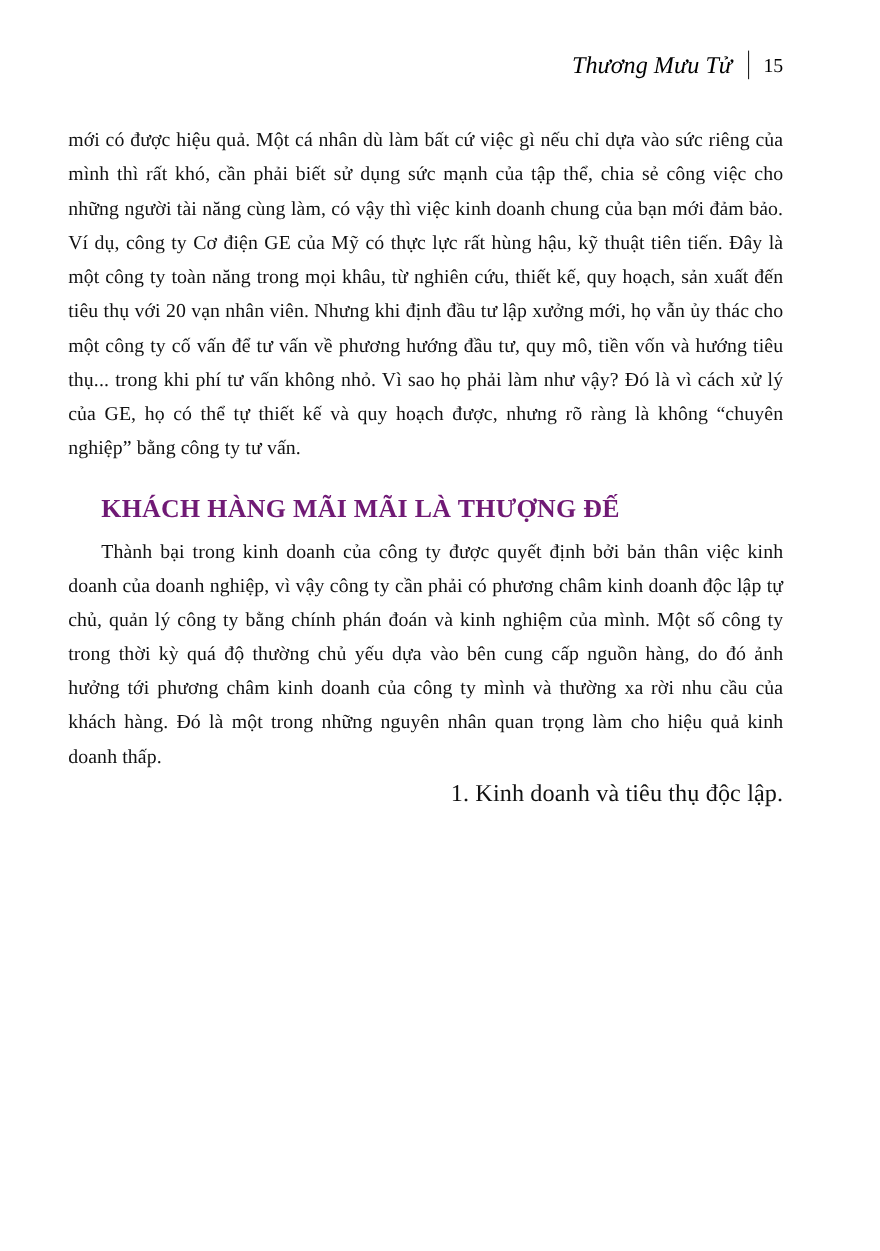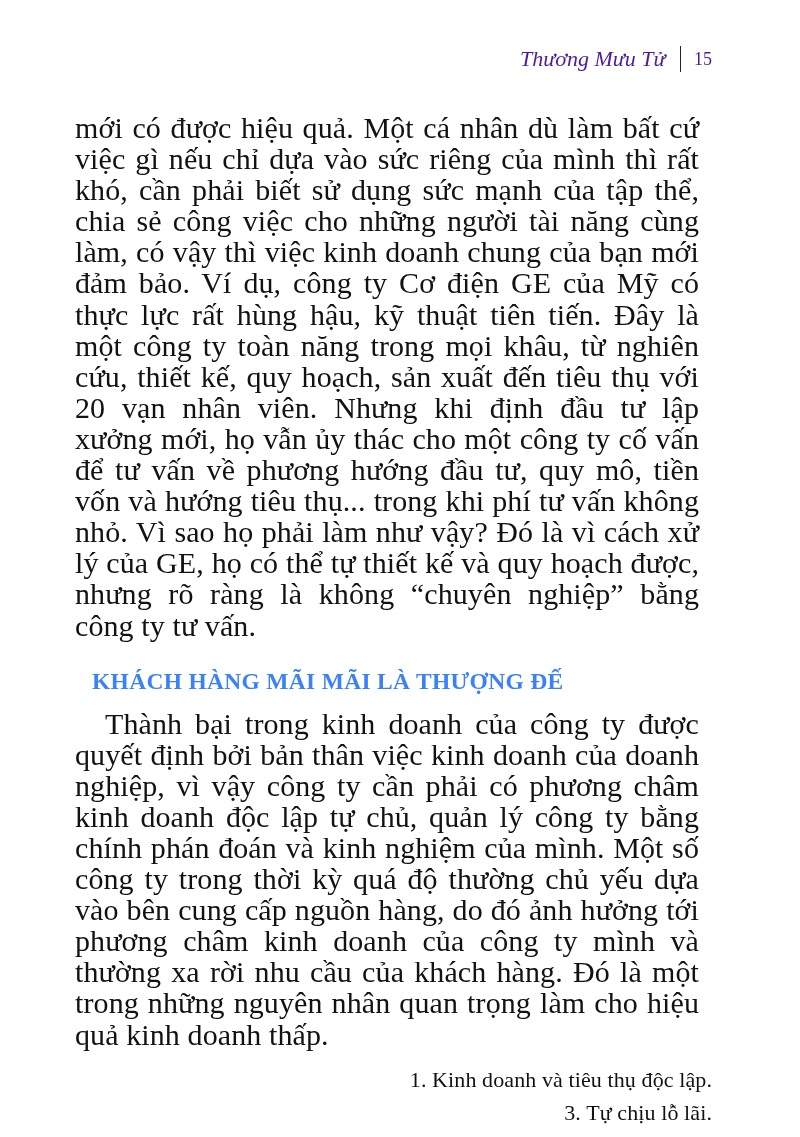--- a/index.html
+++ b/index.html
@@ -19,51 +19,51 @@
     width: 800px;
     height: 1137px;
     padding: 46px 88px 0 62px;
   }
   .page-header {
     display: flex;
     justify-content: flex-end;
     align-items: center;
     font-size: 22px;
     margin-bottom: 40px;
-    color: #4c1d95;
+    color: #000000;
   }
   .running-title {
     font-style: italic;
   }
   .header-divider {
     display: inline-block;
     width: 1.5px;
     height: 26px;
     background: #222;
     margin: 0 13px 0 14px;
   }
   .page-number {
     font-size: 18px;
   }
   .body-text p {
-    margin: 13px;
-    font-size: 30px;
+    margin: 0;
+    font-size: 18px;
     line-height: 31.1px;
     text-align: justify;
     letter-spacing: 0.1px;
   }
   .body-text p.indent {
     text-indent: 30px;
   }
   h2.section-heading {
     margin: 27px 0 9px 30px;
     font-size: 23.5px;
     font-weight: bold;
     letter-spacing: 0.3px;
-    color: #3b82f6;
+    color: #701a75;
   }
   .numbered-list p {
     margin: 0 0 0 30px;
     font-size: 22px;
     line-height: 33.4px;
     text-align: right;
     text-indent: 0;
   }
 </style>
 </head>
@@ -81,18 +81,17 @@
 
     <p>mới có được hiệu quả. Một cá nhân dù làm bất cứ việc gì nếu chỉ dựa vào sức riêng của mình thì rất khó, cần phải biết sử dụng sức mạnh của tập thể, chia sẻ công việc cho những người tài năng cùng làm, có vậy thì việc kinh doanh chung của bạn mới đảm bảo. Ví dụ, công ty Cơ điện GE của Mỹ có thực lực rất hùng hậu, kỹ thuật tiên tiến. Đây là một công ty toàn năng trong mọi khâu, từ nghiên cứu, thiết kế, quy hoạch, sản xuất đến tiêu thụ với 20 vạn nhân viên. Nhưng khi định đầu tư lập xưởng mới, họ vẫn ủy thác cho một công ty cố vấn để tư vấn về phương hướng đầu tư, quy mô, tiền vốn và hướng tiêu thụ... trong khi phí tư vấn không nhỏ. Vì sao họ phải làm như vậy? Đó là vì cách xử lý của GE, họ có thể tự thiết kế và quy hoạch được, nhưng rõ ràng là không “chuyên nghiệp” bằng công ty tư vấn.</p>
 
     <h2 class="section-heading">KHÁCH HÀNG MÃI MÃI LÀ THƯỢNG ĐẾ</h2>
 
     <p class="indent">Thành bại trong kinh doanh của công ty được quyết định bởi bản thân việc kinh doanh của doanh nghiệp, vì vậy công ty cần phải có phương châm kinh doanh độc lập tự chủ, quản lý công ty bằng chính phán đoán và kinh nghiệm của mình. Một số công ty trong thời kỳ quá độ thường chủ yếu dựa vào bên cung cấp nguồn hàng, do đó ảnh hưởng tới phương châm kinh doanh của công ty mình và thường xa rời nhu cầu của khách hàng. Đó là một trong những nguyên nhân quan trọng làm cho hiệu quả kinh doanh thấp.</p>
 
 
     <div class="numbered-list">
       <p>1. Kinh doanh và tiêu thụ độc lập.</p>
-      <p>3. Tự chịu lỗ lãi.</p>
     </div>
 
   </div>
 
 </div>
 
 </body></html>

